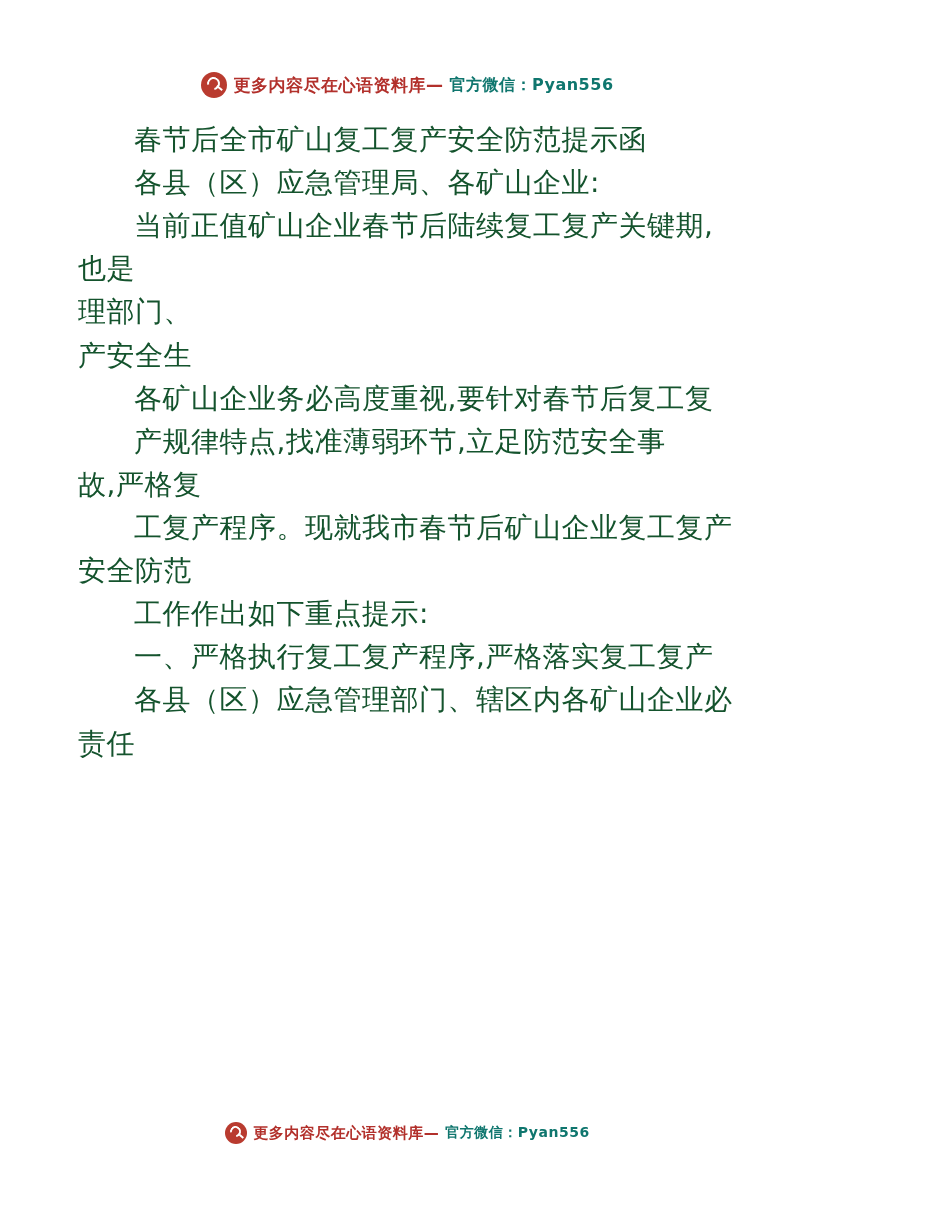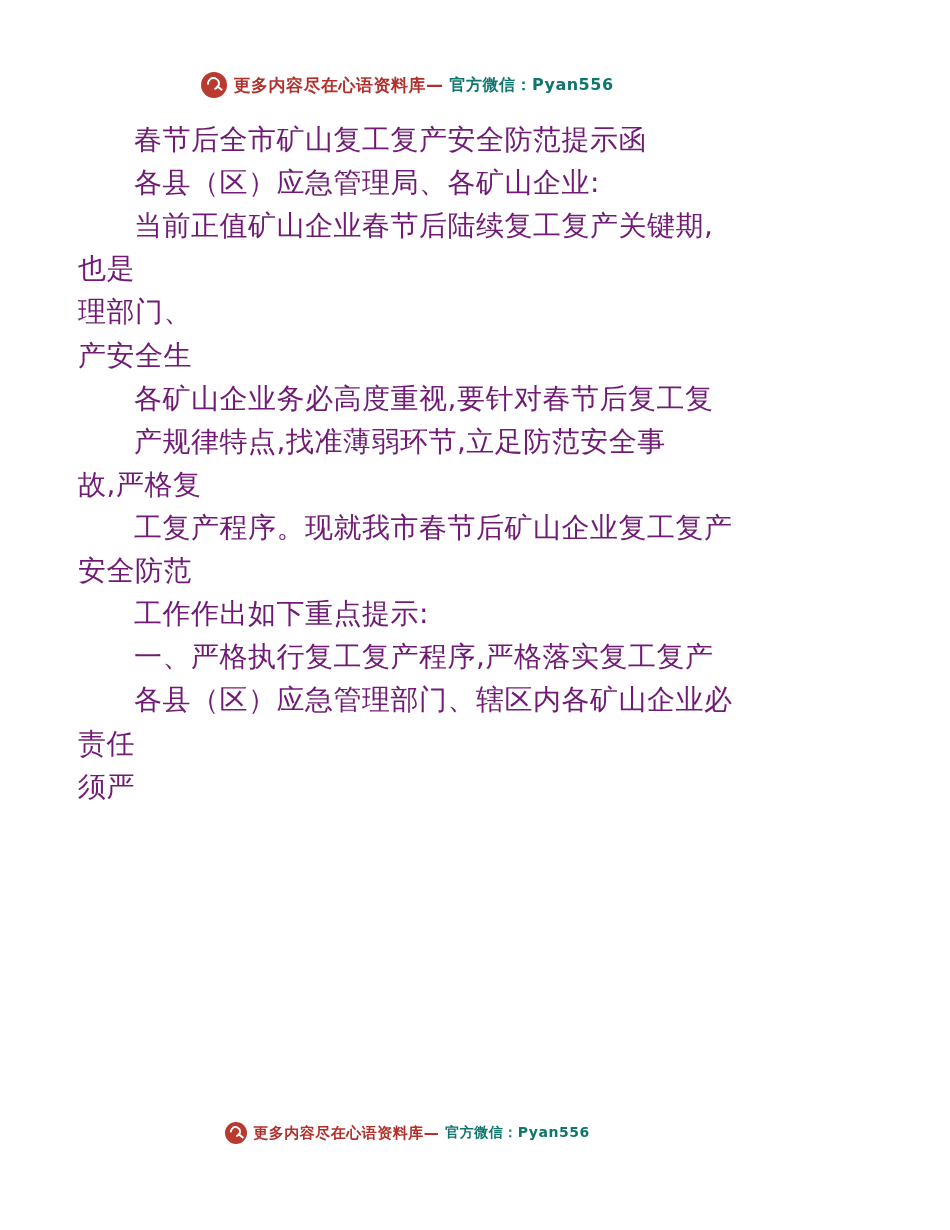--- a/index.html
+++ b/index.html
@@ -95,21 +95,21 @@
   .doc-body {
     position: absolute;
     top: 118px;
     left: 78px;
     width: 800px;
   }
   .doc-line {
     font-family: "DejaVu Sans", "Liberation Sans", sans-serif;
     font-size: 28px;
     line-height: 1.54;
-    color: #701a75;
+    color: #14532d;
     letter-spacing: 0.5px;
     white-space: pre-wrap;
     word-break: break-all;
   }
   .indent {
     text-indent: 56px;
   }
 </style>
 </head>
 <body>
@@ -131,21 +131,20 @@
     <div class="doc-line">产安全生</div>
     <div class="doc-line indent">各矿山企业务必高度重视,要针对春节后复工复</div>
     <div class="doc-line indent">产规律特点,找准薄弱环节,立足防范安全事</div>
     <div class="doc-line">故,严格复</div>
     <div class="doc-line indent">工复产程序。现就我市春节后矿山企业复工复产</div>
     <div class="doc-line">安全防范</div>
     <div class="doc-line indent">工作作出如下重点提示:</div>
     <div class="doc-line indent">一、严格执行复工复产程序,严格落实复工复产</div>
     <div class="doc-line indent">各县（区）应急管理部门、辖区内各矿山企业必</div>
     <div class="doc-line">责任</div>
-    <div class="doc-line">须严</div>
   </div>
 
   <div class="promo promo-bottom">
     <span class="promo-logo"></span>
     <span class="promo-text">更多内容尽在心语资料库—</span>
     <span class="promo-wechat">官方微信：Pyan556</span>
   </div>
 
 </div>
 

